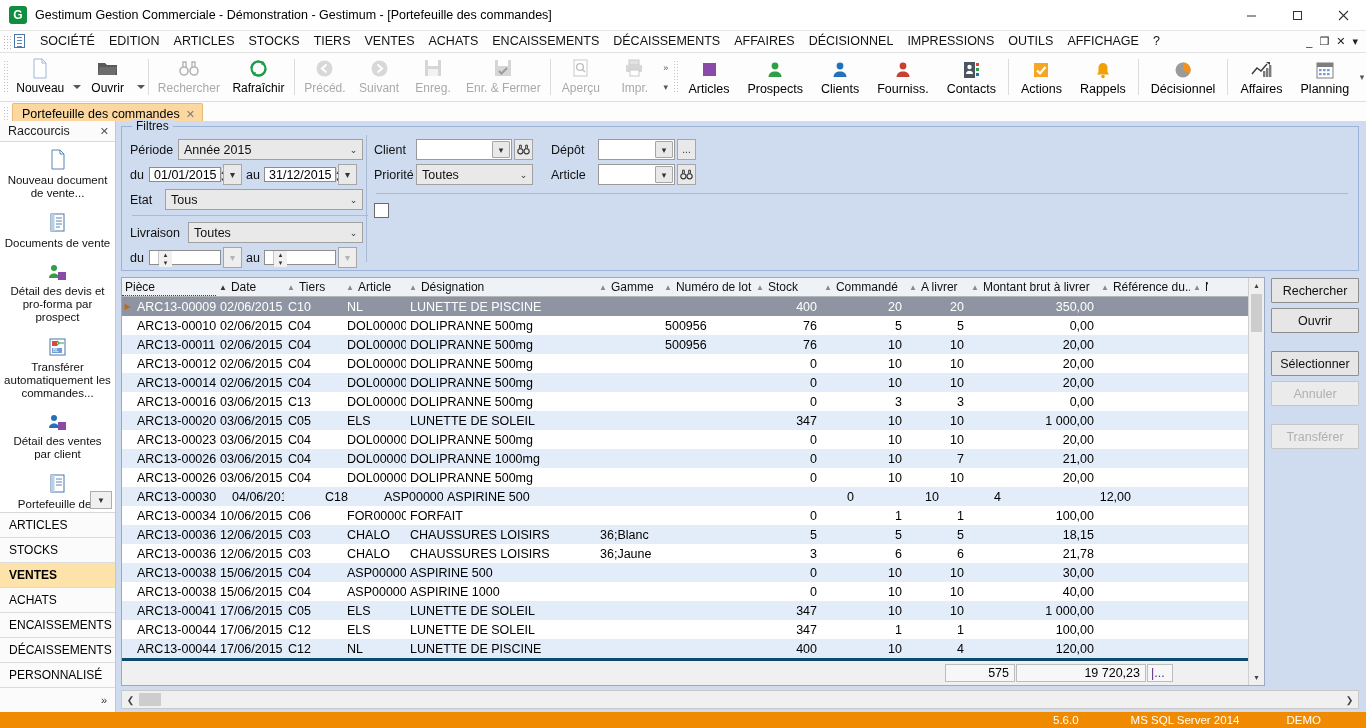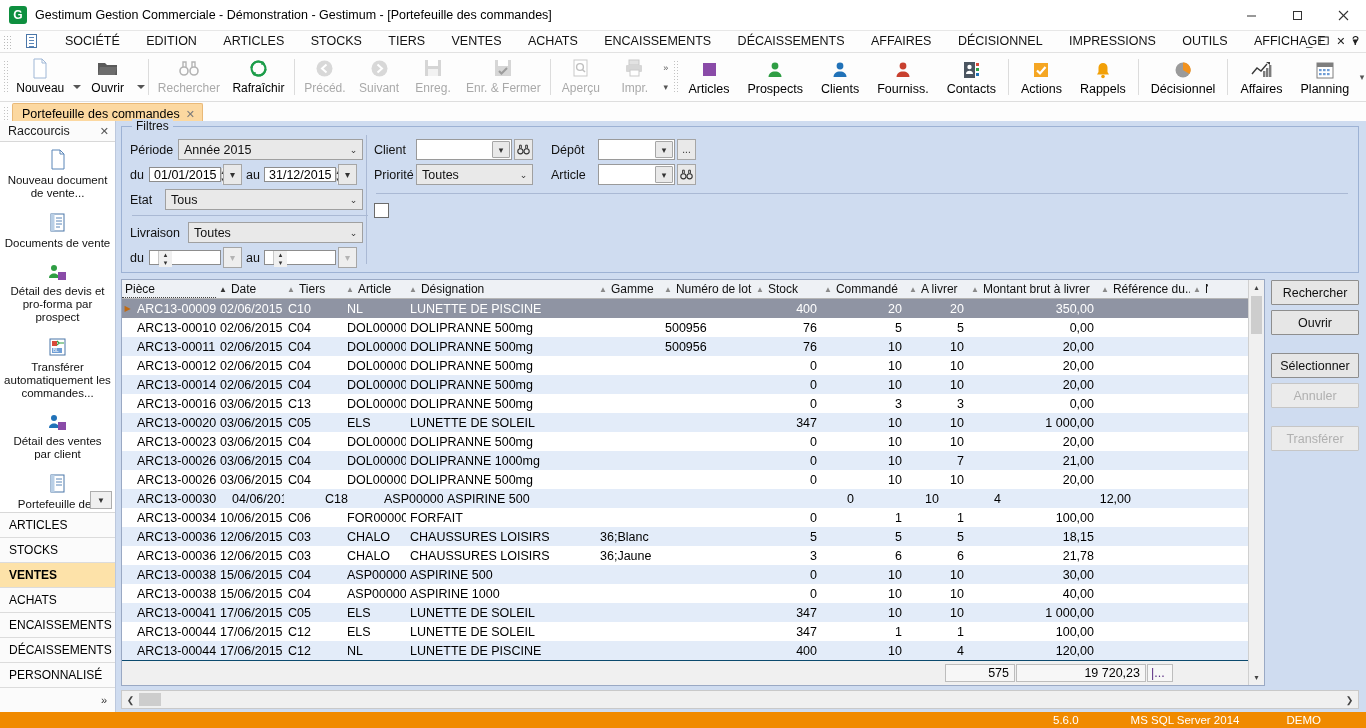--- a/index.html
+++ b/index.html
@@ -17,21 +17,21 @@
   .tb-logo{width:18px;height:18px;margin-left:9px;margin-right:8px;
            background:#0e8f3f;border-radius:3px;color:#fff;font-size:12px;
            font-weight:bold;display:flex;align-items:center;justify-content:center;}
   .tb-title{font-size:12.5px;color:#000;flex:1;}
   .tb-ctrls{display:flex;height:30px;}
   .tb-btn{width:46px;height:30px;display:flex;align-items:center;justify-content:center;
           font-size:13px;color:#333;}
 
   
   .menubar{height:21px;background:#fdfdfd;display:flex;align-items:center;
-           border-bottom:1px solid #e2e2e2;position:relative;justify-content:space-between;}
+           border-bottom:1px solid #e2e2e2;position:relative;}
   .menu-grip{width:10px;height:14px;margin-left:3px;
              background-image:radial-gradient(#b9b9b9 0.8px, transparent 0.9px);
              background-size:3px 3px;}
   .menu-docicon{width:14px;height:15px;margin:0 5px 0 1px;position:relative;}
   .menu-docicon i{position:absolute;left:0;top:0;width:11px;height:14px;background:#fff;
       border:1px solid #4a76a8;box-sizing:border-box;}
   .menu-docicon i:after{content:"";position:absolute;left:2px;top:2px;right:2px;height:1px;
       box-shadow:0 0 0 0 #5b86b8,0 3px 0 0 #5b86b8,0 6px 0 0 #5b86b8,0 9px 0 0 #5b86b8;
       background:#5b86b8;}
   .menu-item{padding:2px 7px 3px 7px;font-size:12.5px;color:#111;cursor:default;white-space:nowrap;}
@@ -142,21 +142,21 @@
   .gh.first{border-bottom:1px dotted #444;}
   .gh .sorttri.on{color:#333;}
   .growsarea{flex:1;overflow:hidden;position:relative;}
   .grow{display:flex;height:19px;align-items:center;font-size:12.5px;box-sizing:border-box;}
   .grow.odd{background:#ffffff;}
   .grow.even{background:#e3ecf9;}
   .grow.sel{background:#8f94a3;color:#fff;}
   .gc{box-sizing:border-box;padding:0 4px;overflow:hidden;white-space:nowrap;}
   .gc.num{text-align:right;}
   .rowmark{width:11px;display:flex;align-items:center;justify-content:center;font-size:8px;color:#c06a12;}
-  .gfoot{height:24px;background:#f0f0f0;border-top:1px solid #0c4a6e;display:flex;align-items:center;
+  .gfoot{height:24px;background:#f0f0f0;border-top:3px solid #0c4a6e;display:flex;align-items:center;
          position:relative;}
   .ffield{height:18px;box-sizing:border-box;border:1px solid #bdbdbd;background:#f7f7f7;
           display:flex;align-items:center;justify-content:flex-end;padding-right:5px;font-size:12.5px;}
   .vscroll{width:15px;background:#f0f0f0;border-left:1px solid #d0d0d0;
            display:flex;flex-direction:column;align-items:center;}
   .vs-btn{width:15px;height:15px;display:flex;align-items:center;justify-content:center;
           font-size:8px;color:#444;background:#f0f0f0;}
   .vs-thumb{width:11px;height:38px;background:#cdcdcd;margin-top:1px;}
   .hscroll{height:17px;background:#f0f0f0;border:1px solid #c9c9c9;margin:4px 4px 0 0;
            display:flex;align-items:center;}

